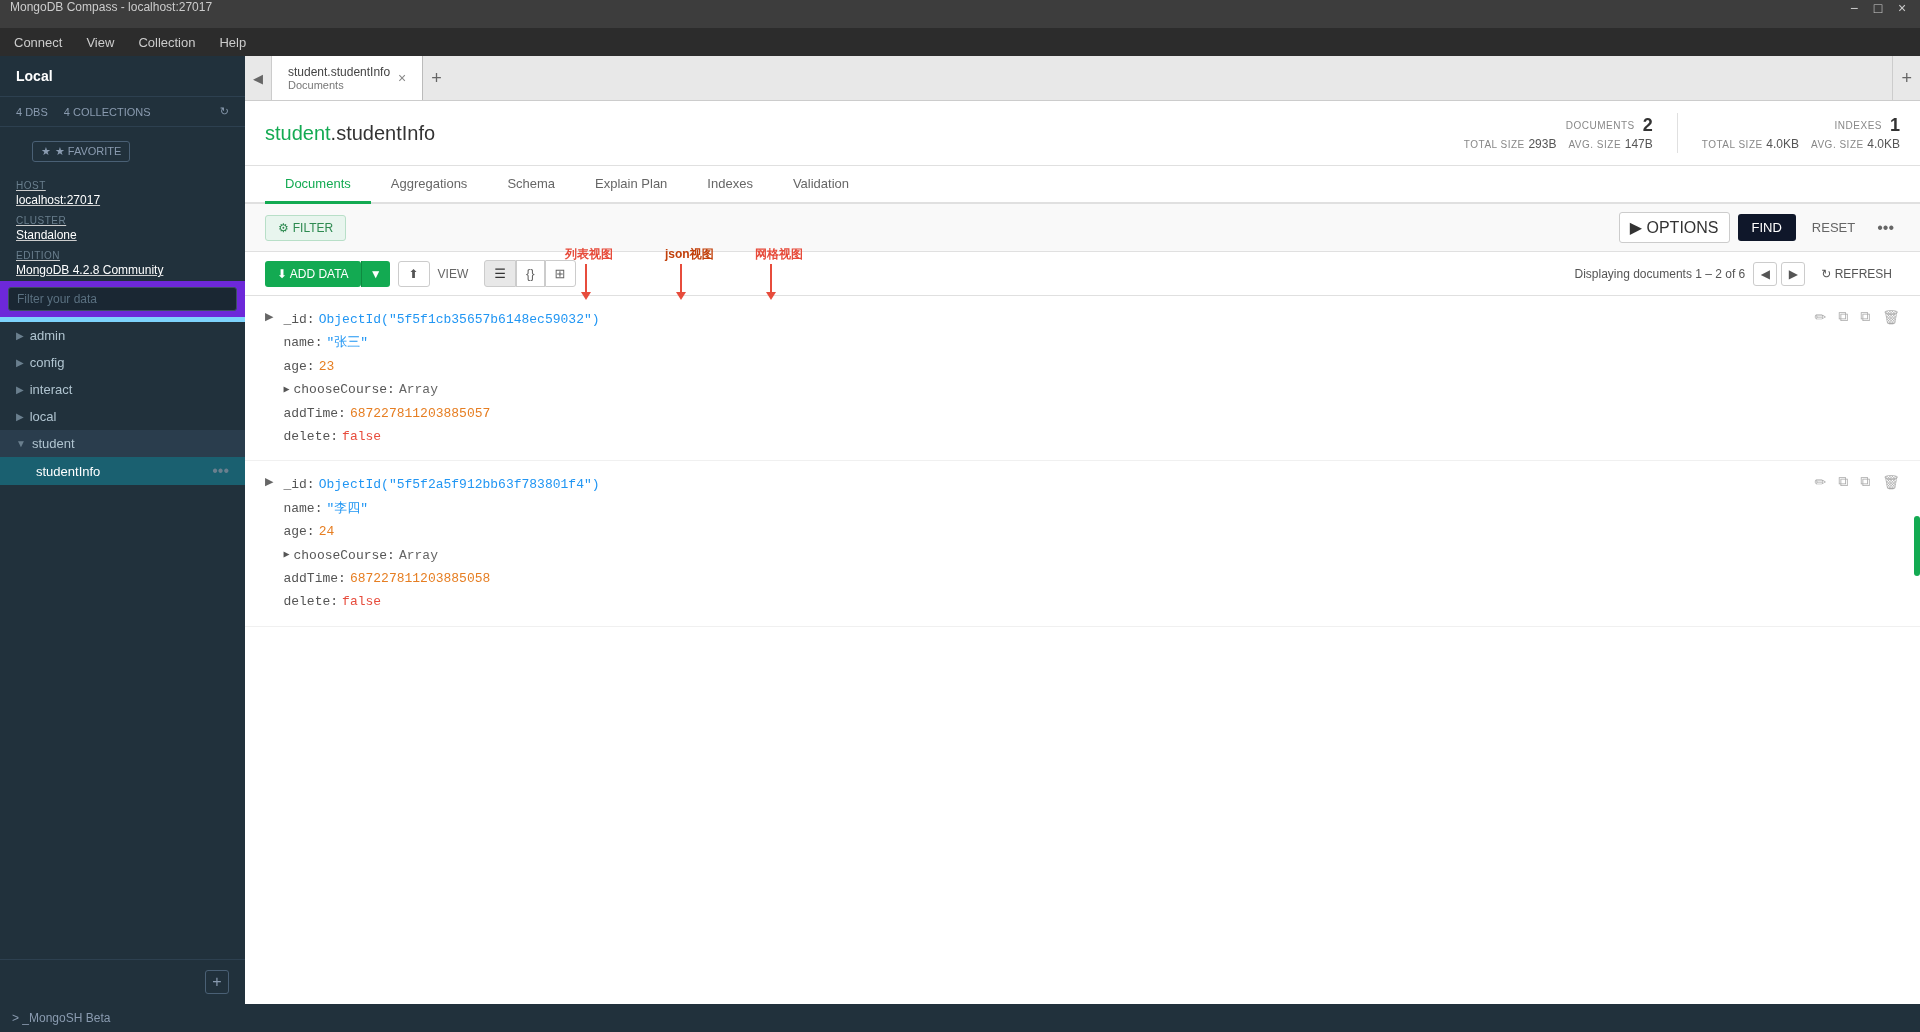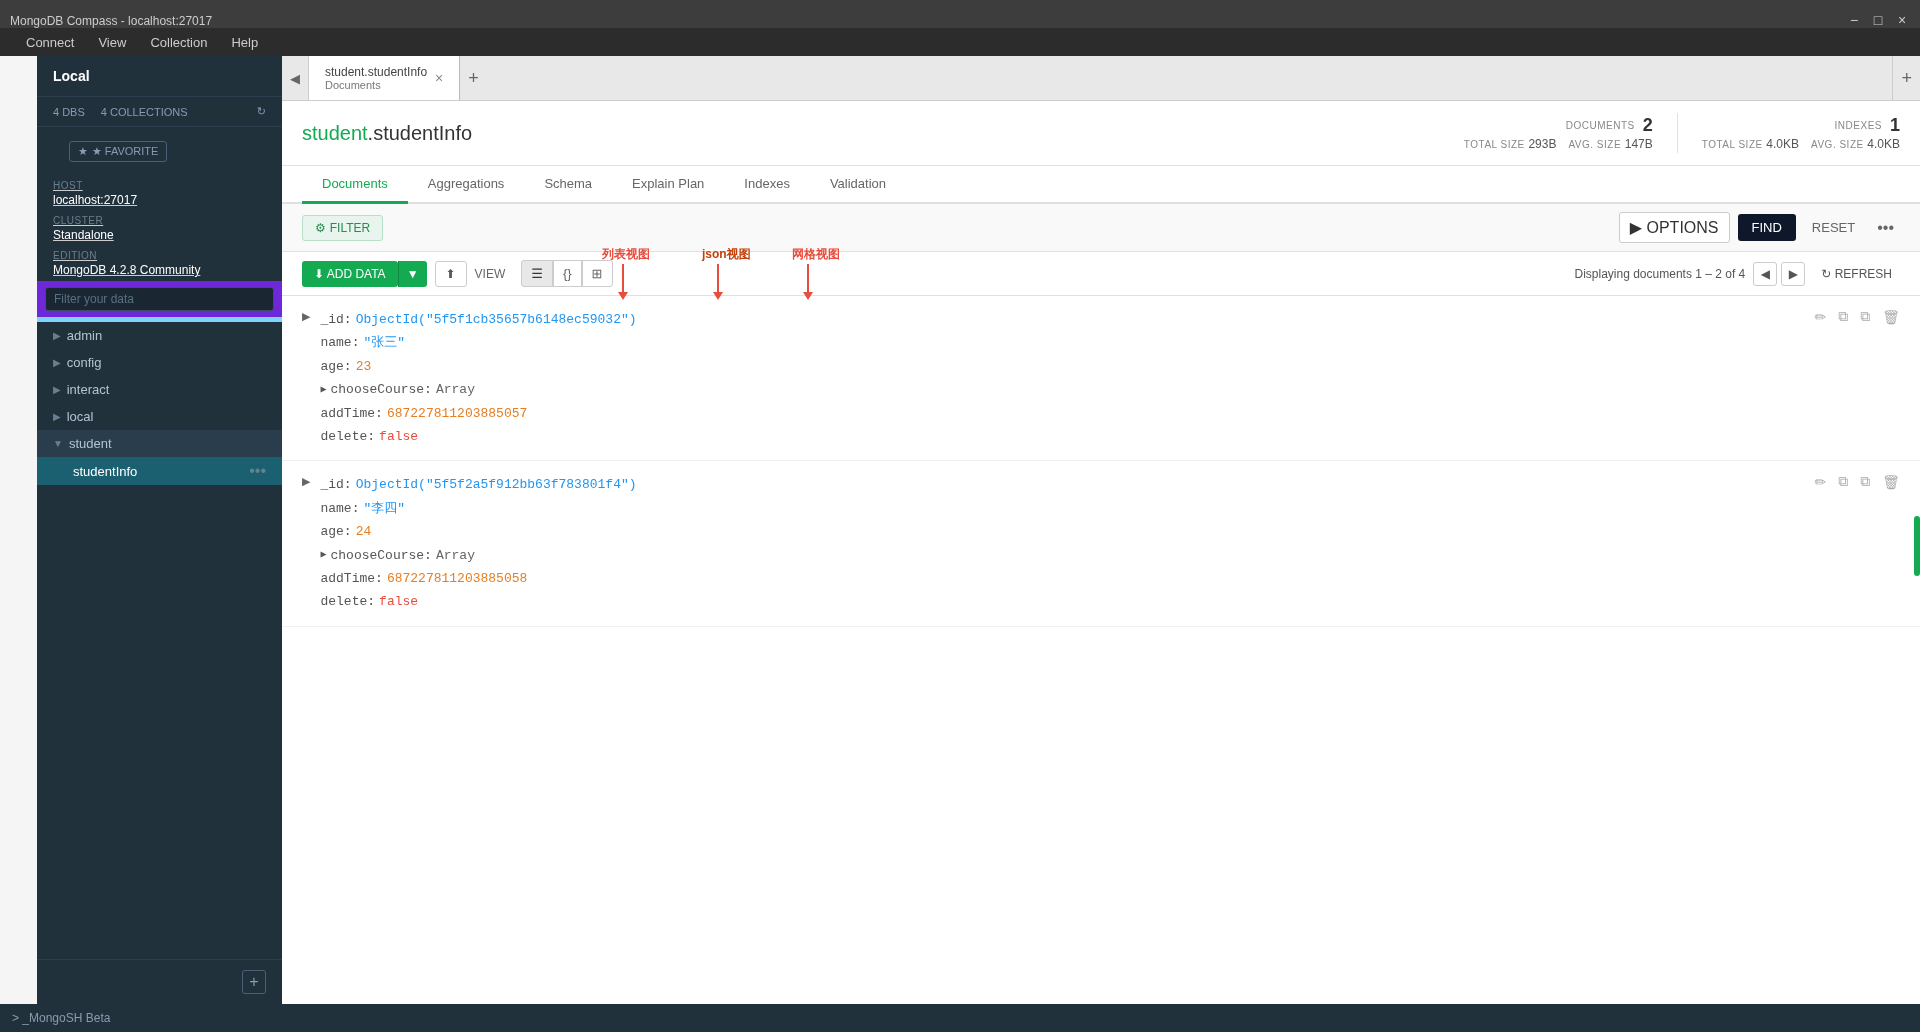--- a/index.html
+++ b/index.html
@@ -4,47 +4,46 @@
   <style>
     * { box-sizing: border-box; margin: 0; padding: 0; }
     body { font-family: 'Segoe UI', Arial, sans-serif; font-size: 13px; background: #f5f5f5; color: #333; height: 1032px; overflow: hidden; }
 
     
     .titlebar {
       background: #3d3d3d;
       color: #ccc;
       height: 28px;
       display: flex;
-      align-items: flex-end;
+      align-items: flex-start;
       padding: 0 10px;
       font-size: 12px;
       user-select: none;
     }
     .titlebar .title { flex: 1; }
     .titlebar .win-controls { display: flex; gap: 8px; }
     .titlebar .win-btn { width: 16px; height: 16px; display: flex; align-items: center; justify-content: center; cursor: pointer; color: #ccc; font-size: 14px; }
 
     
     .menubar {
       background: #2c2c2c;
       color: #ccc;
       height: 28px;
       display: flex;
       align-items: center;
-      padding: 0 22px;
+      padding: 0 10px;
       gap: 16px;
       font-size: 13px;
     }
     .menubar span { cursor: pointer; padding: 2px 4px; }
 
     
     .app-layout {
       display: flex;
       height: calc(1032px - 56px - 28px);
-      margin-left: 37px;
     }
 
     
     .sidebar {
       width: 245px;
       background: #21313c;
       color: #ccc;
       display: flex;
       flex-direction: column;
       flex-shrink: 0;
@@ -605,21 +604,21 @@
       <button class="import-btn">
         <span>⬆</span>
       </button>
       <span class="view-label">VIEW</span>
       <div class="view-toggle-group">
         <button class="view-toggle-btn active">☰</button>
         <button class="view-toggle-btn">{}</button>
         <button class="view-toggle-btn">⊞</button>
       </div>
       <div class="view-spacer"></div>
-      <span class="pagination-info">Displaying documents 1 – 2 of 4</span>
+      <span class="pagination-info">Displaying documents 1 – 2 of 6</span>
       <div class="pagination-btns">
         <button class="page-btn">◀</button>
         <button class="page-btn">▶</button>
       </div>
       <button class="refresh-btn">
         <span>↻ REFRESH</span>
       </button>
     </div>
 
     <div style="position:relative; height:0; overflow:visible; pointer-events:none;">

